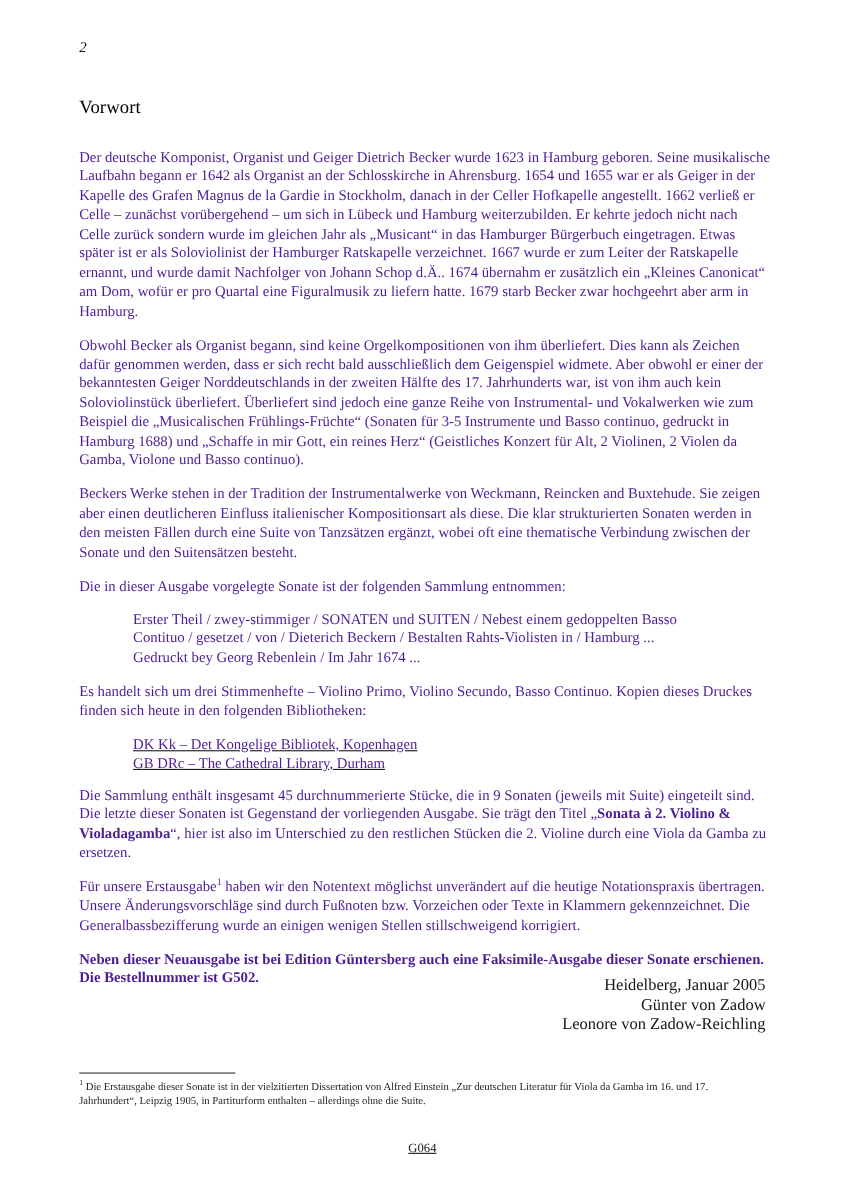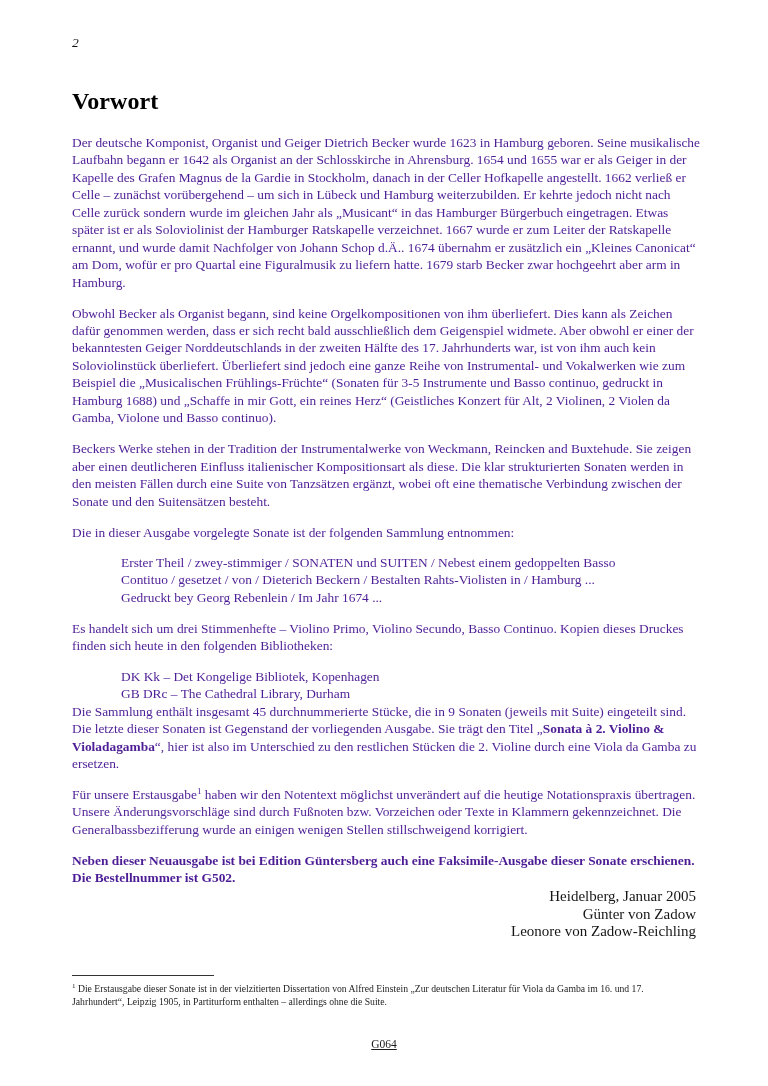--- a/index.html
+++ b/index.html
@@ -27,22 +27,22 @@
     width: 624px;
   }
   .folio {
     font-style: italic;
     font-size: 13.5px;
     line-height: 1;
     padding-top: 36px;
     color: #111;
   }
   h1.heading {
-    font-size: 24px;
-    font-weight: bold;
+    font-size: 17px;
+    font-weight: normal;
     margin: 0;
     padding: 0;
     position: absolute;
     left: 72px;
     top: 88px;
     letter-spacing: 0.1px;
     color: #000;
   }
   .body-block {
     position: absolute;
@@ -73,21 +73,22 @@
   sup {
     font-size: 9px;
     vertical-align: super;
     line-height: 0;
   }
   .siglum-list p {
     margin: 0;
     line-height: 17.4px;
   }
   .siglum-wrap {
-    margin-bottom: 0;
+    margin-bottom: 11px;
+    text-decoration: underline;
   }
   .signature {
     position: absolute;
     left: 72px;
     top: 888px;
     width: 624px;
     text-align: right;
   }
   .signature div {
     font-size: 15px;

